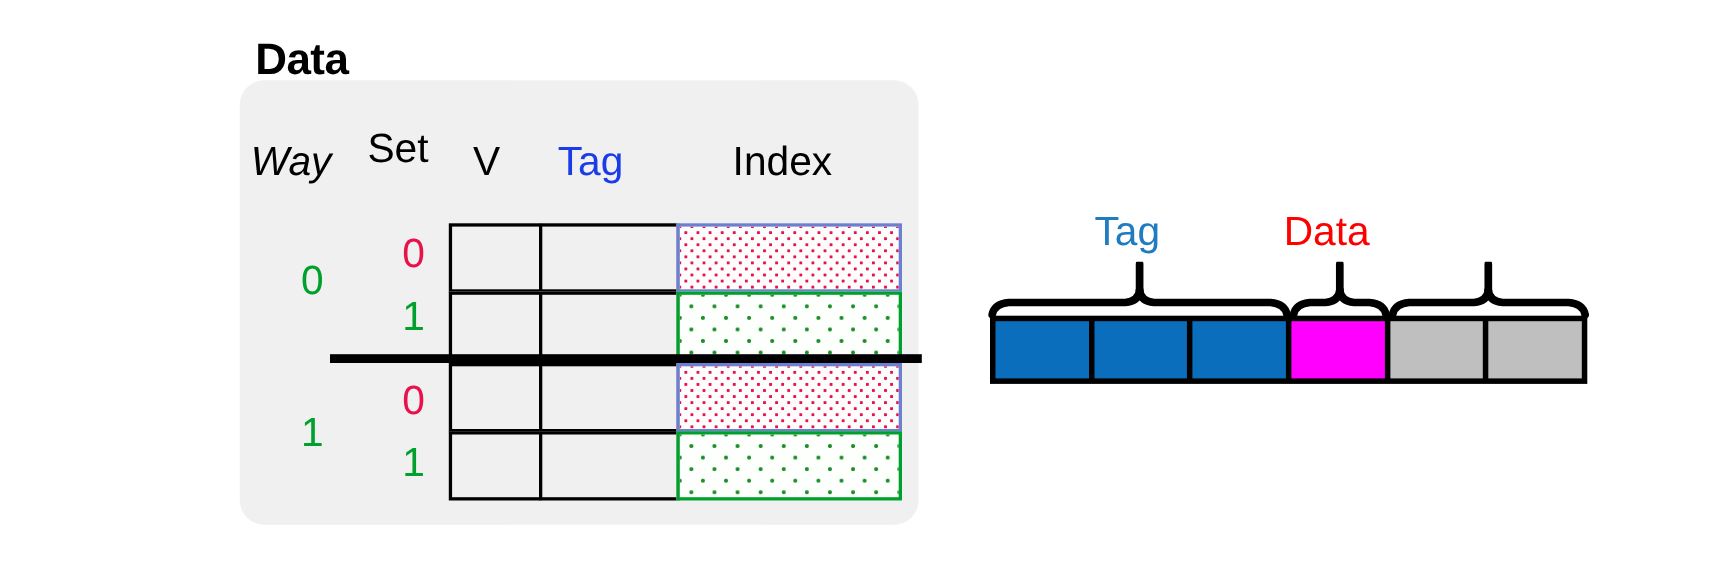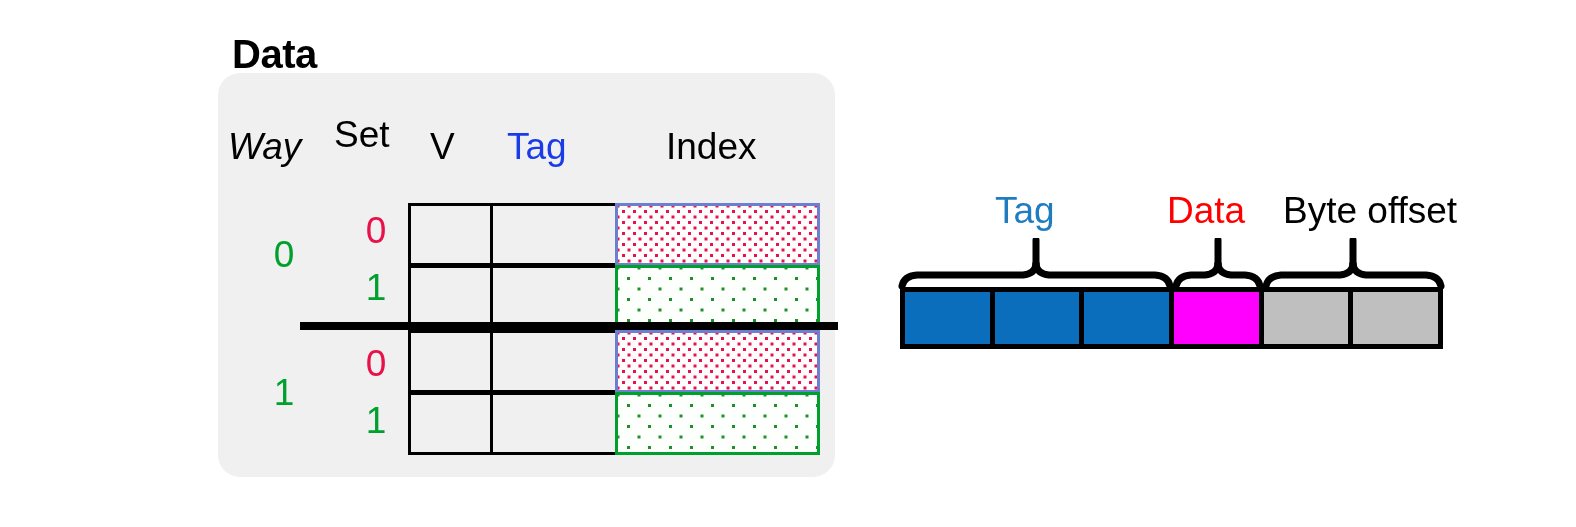--- a/index.html
+++ b/index.html
@@ -237,21 +237,20 @@
     <div class="cell-data green"></div>
   </div>
 </div>
 
 <div id="way-separator"></div>
 
 <div id="address-diagram">
 
   <div class="field-label" id="label-tag">Tag</div>
   <div class="field-label" id="label-index">Data</div>
-  <div class="field-label" id="label-offset">Byte offset</div>
 
   <svg id="braces-svg" viewBox="0 0 560 52" preserveAspectRatio="none">
 
     <g fill="none" stroke="#000000" stroke-width="7" stroke-linecap="round">
       <path d="M 7 48 Q 9 38 22 37 L 128 37 Q 140 36 141 26"></path>
       <path d="M 275 48 Q 273 38 260 37 L 154 37 Q 142 36 141 26"></path>
       <path d="M 141 26 L 141 2"></path>
     </g>
 
     <g fill="none" stroke="#000000" stroke-width="7" stroke-linecap="round">

